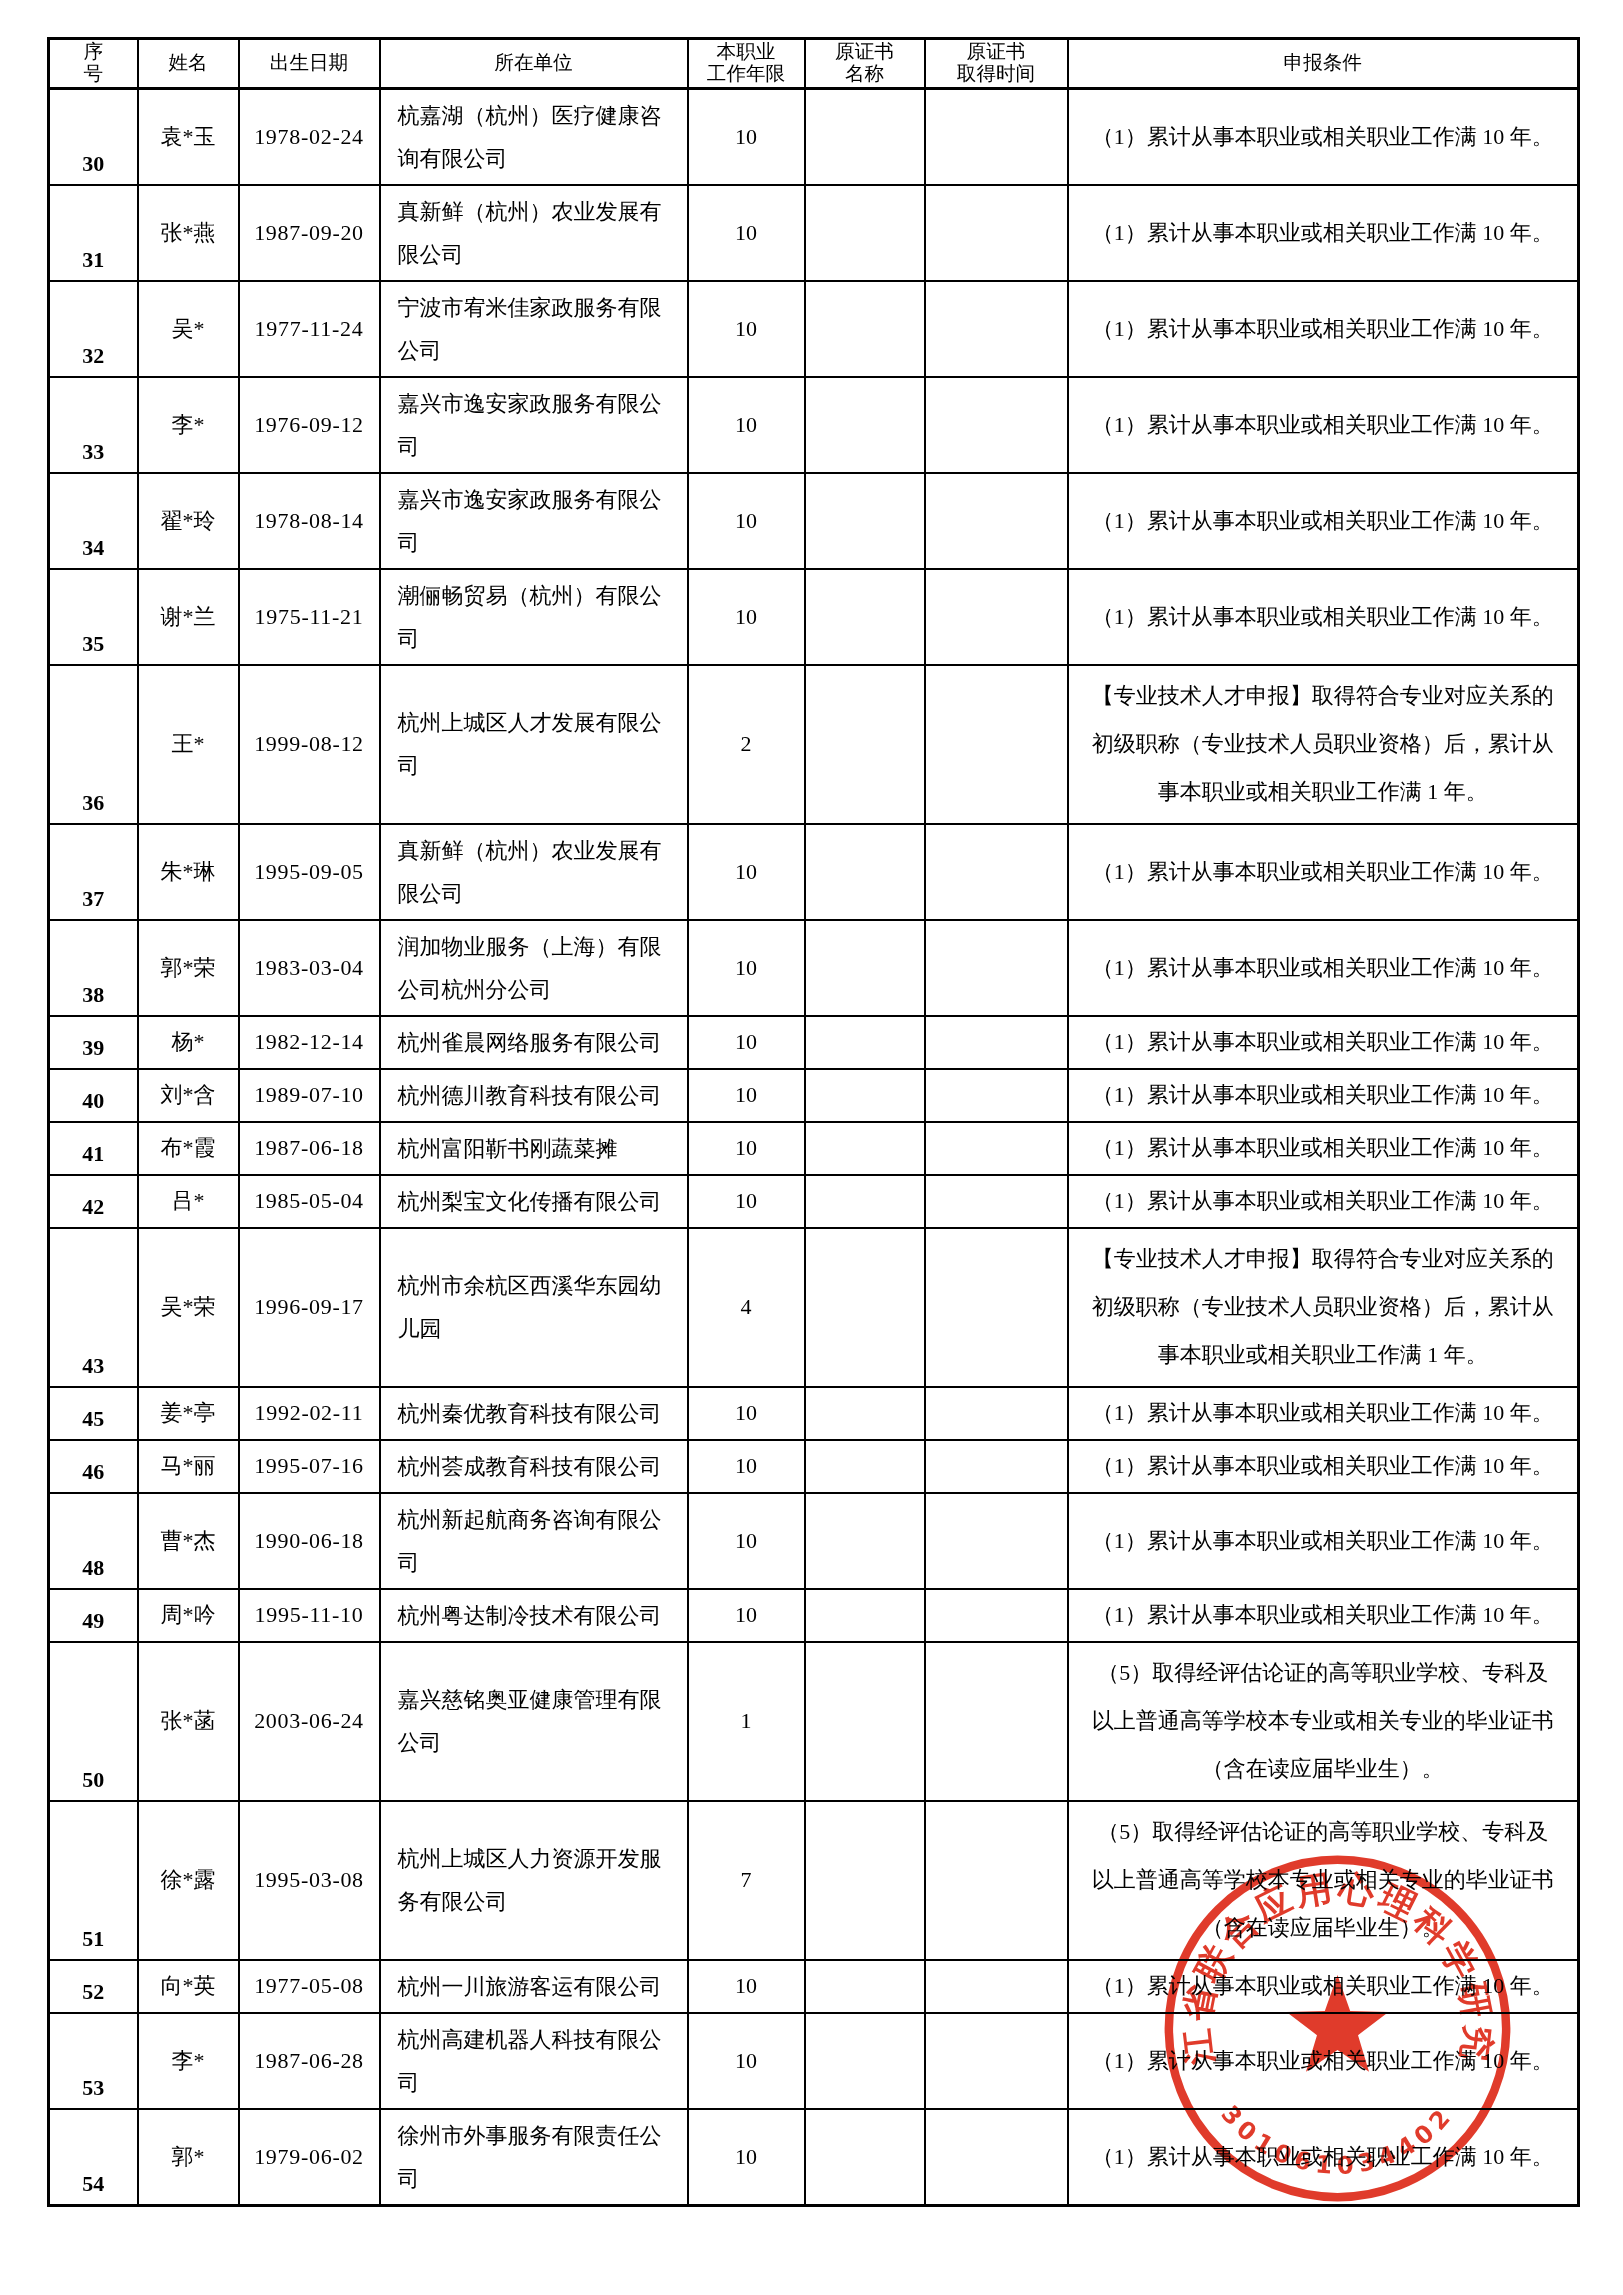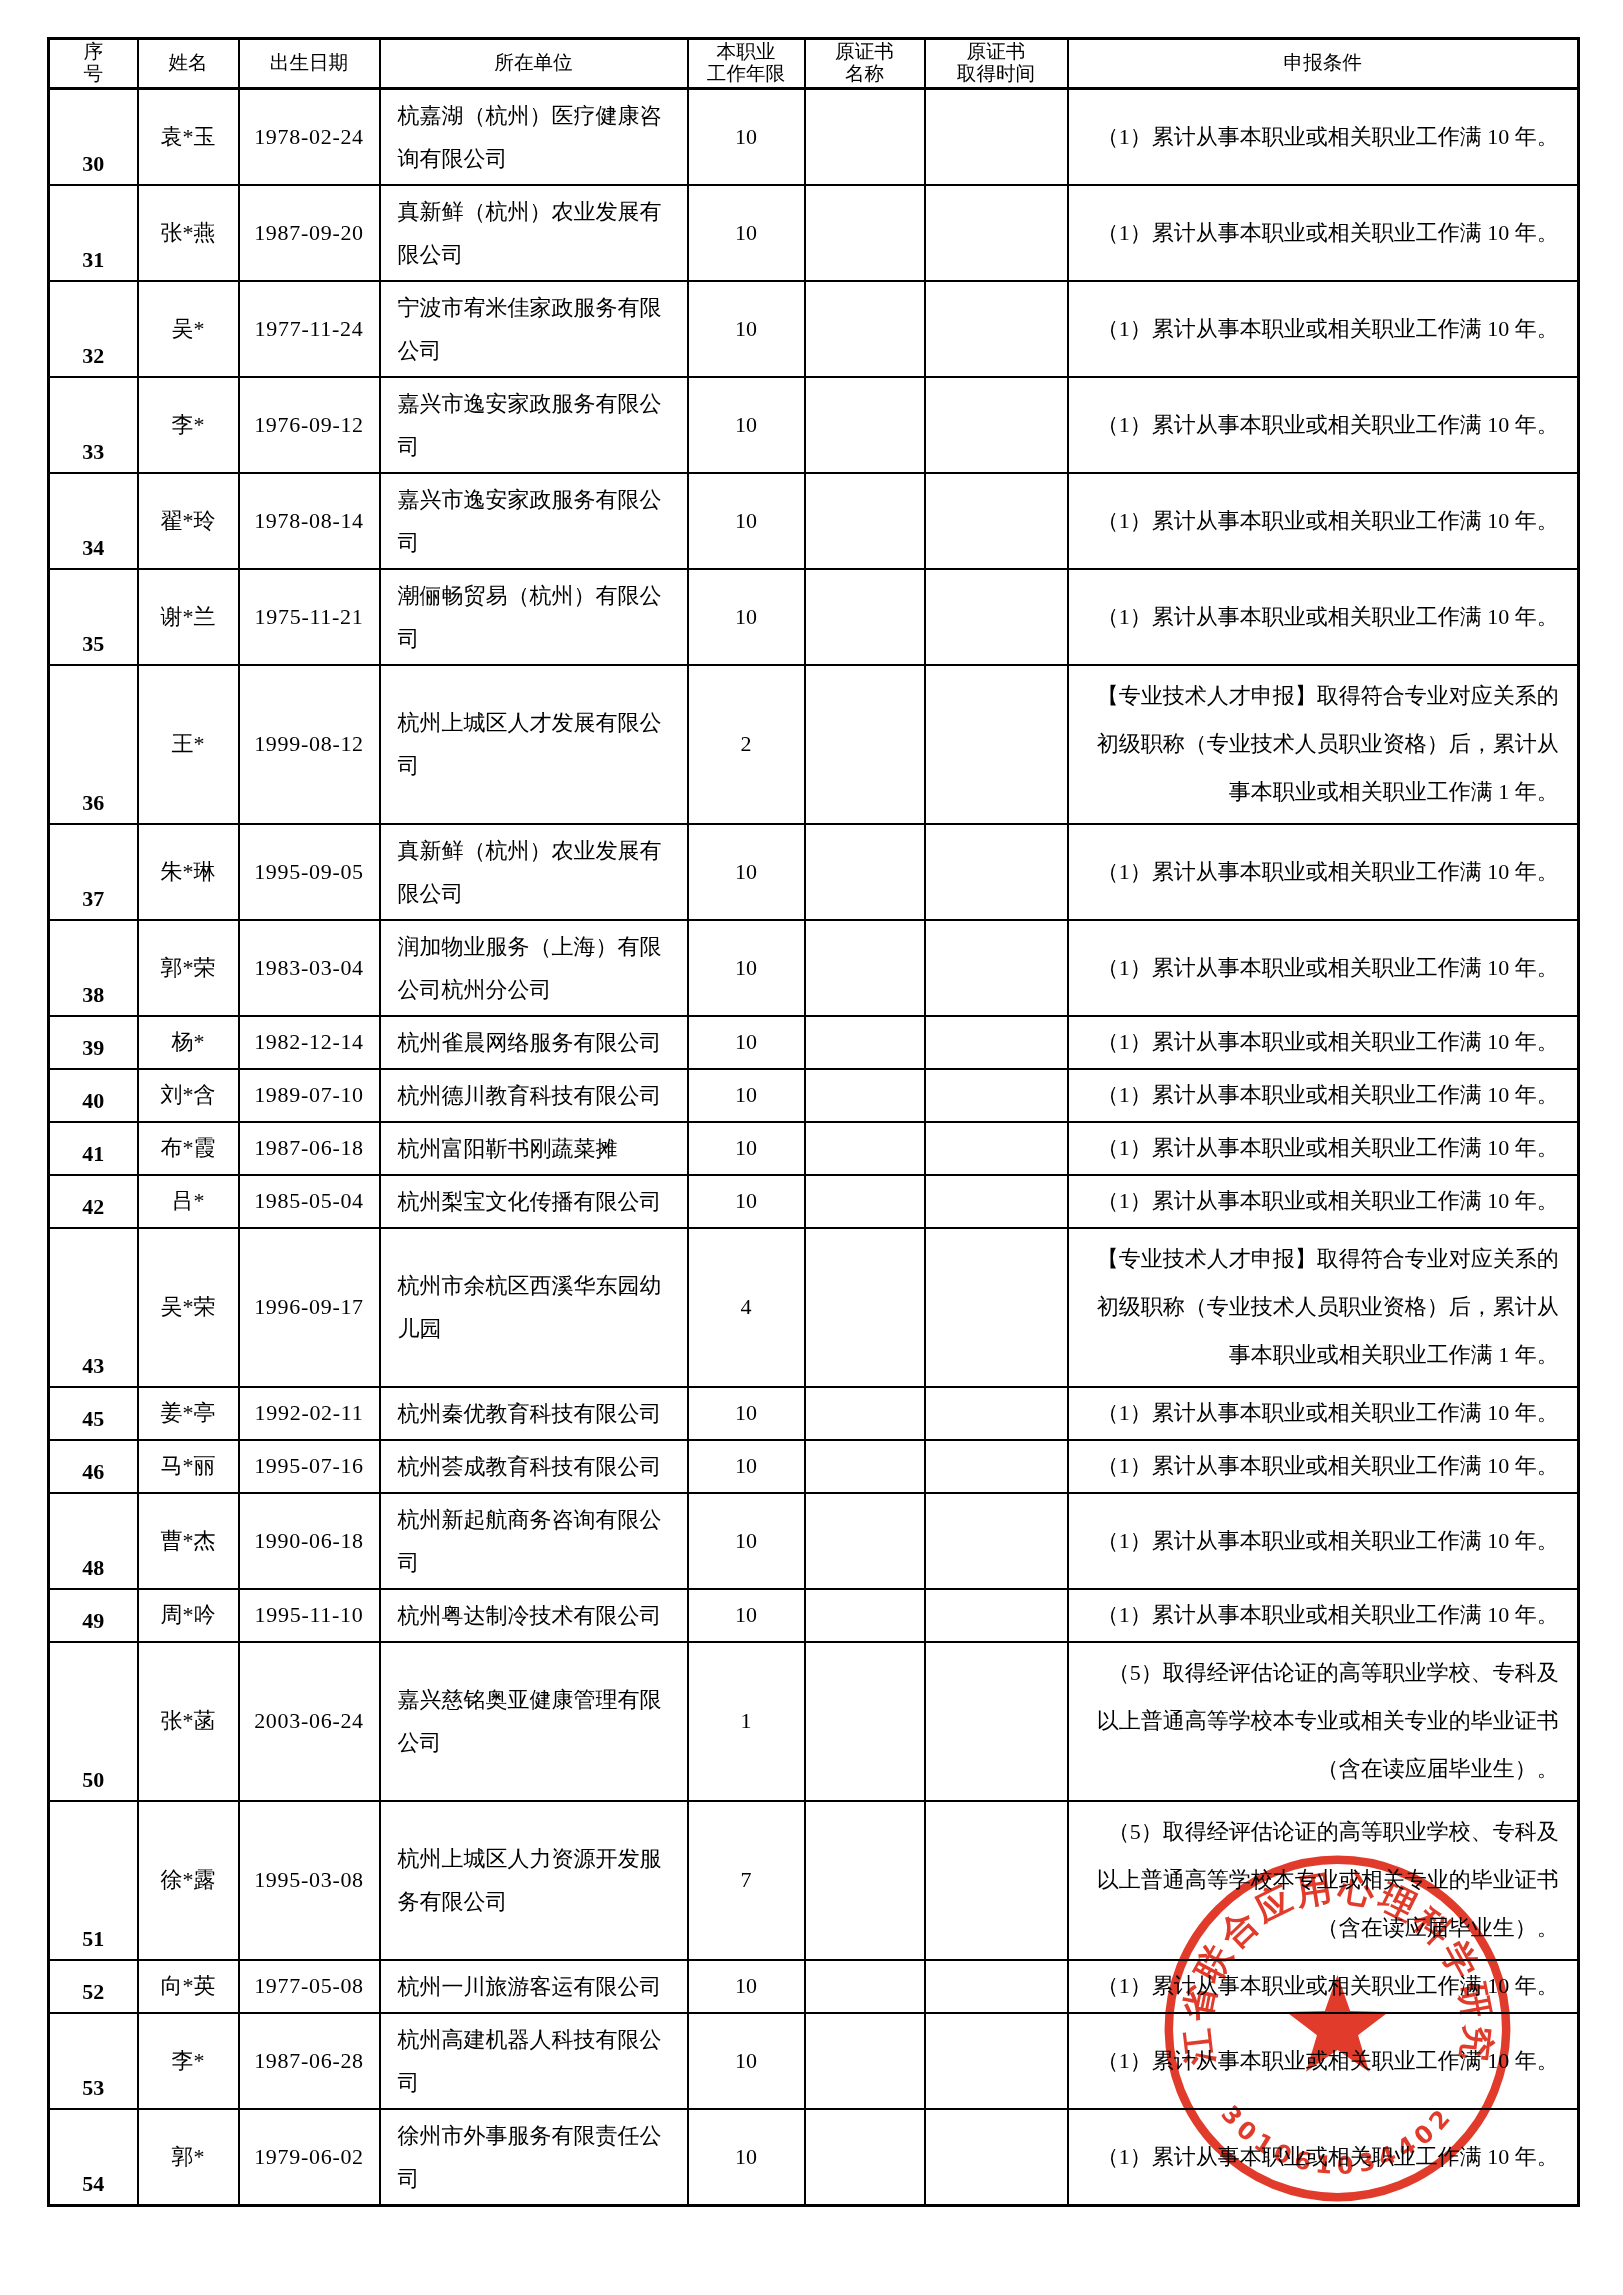--- a/index.html
+++ b/index.html
@@ -37,21 +37,21 @@
   .roster td{
     font-size:22px;line-height:42px;
     text-align:center;vertical-align:middle;
     padding:0 3.9px;
   }
   .roster td.c-no{vertical-align:bottom;padding-bottom:3.9px;line-height:33px;font-weight:bold;}
   .roster td.c-company{
     text-align:left;padding:4px 17px;line-height:43px;
   }
   .roster td.c-condition{
-    text-align:right;padding:1.3px 18.3px;line-height:42px;font-family:Liberation Serif, serif;
+    text-align:center;padding:1.3px 18.3px;line-height:42px;font-family:Liberation Serif, serif;
   }
   .roster td.c-condition.long{
     line-height:48px;padding:6.5px 18.3px;
   }
   .roster td.c-dob{letter-spacing:0.7px;}
   
   .stamp{
     position:absolute;left:1161px;top:1852px;
     width:353px;height:353px;
     mix-blend-mode:multiply;

